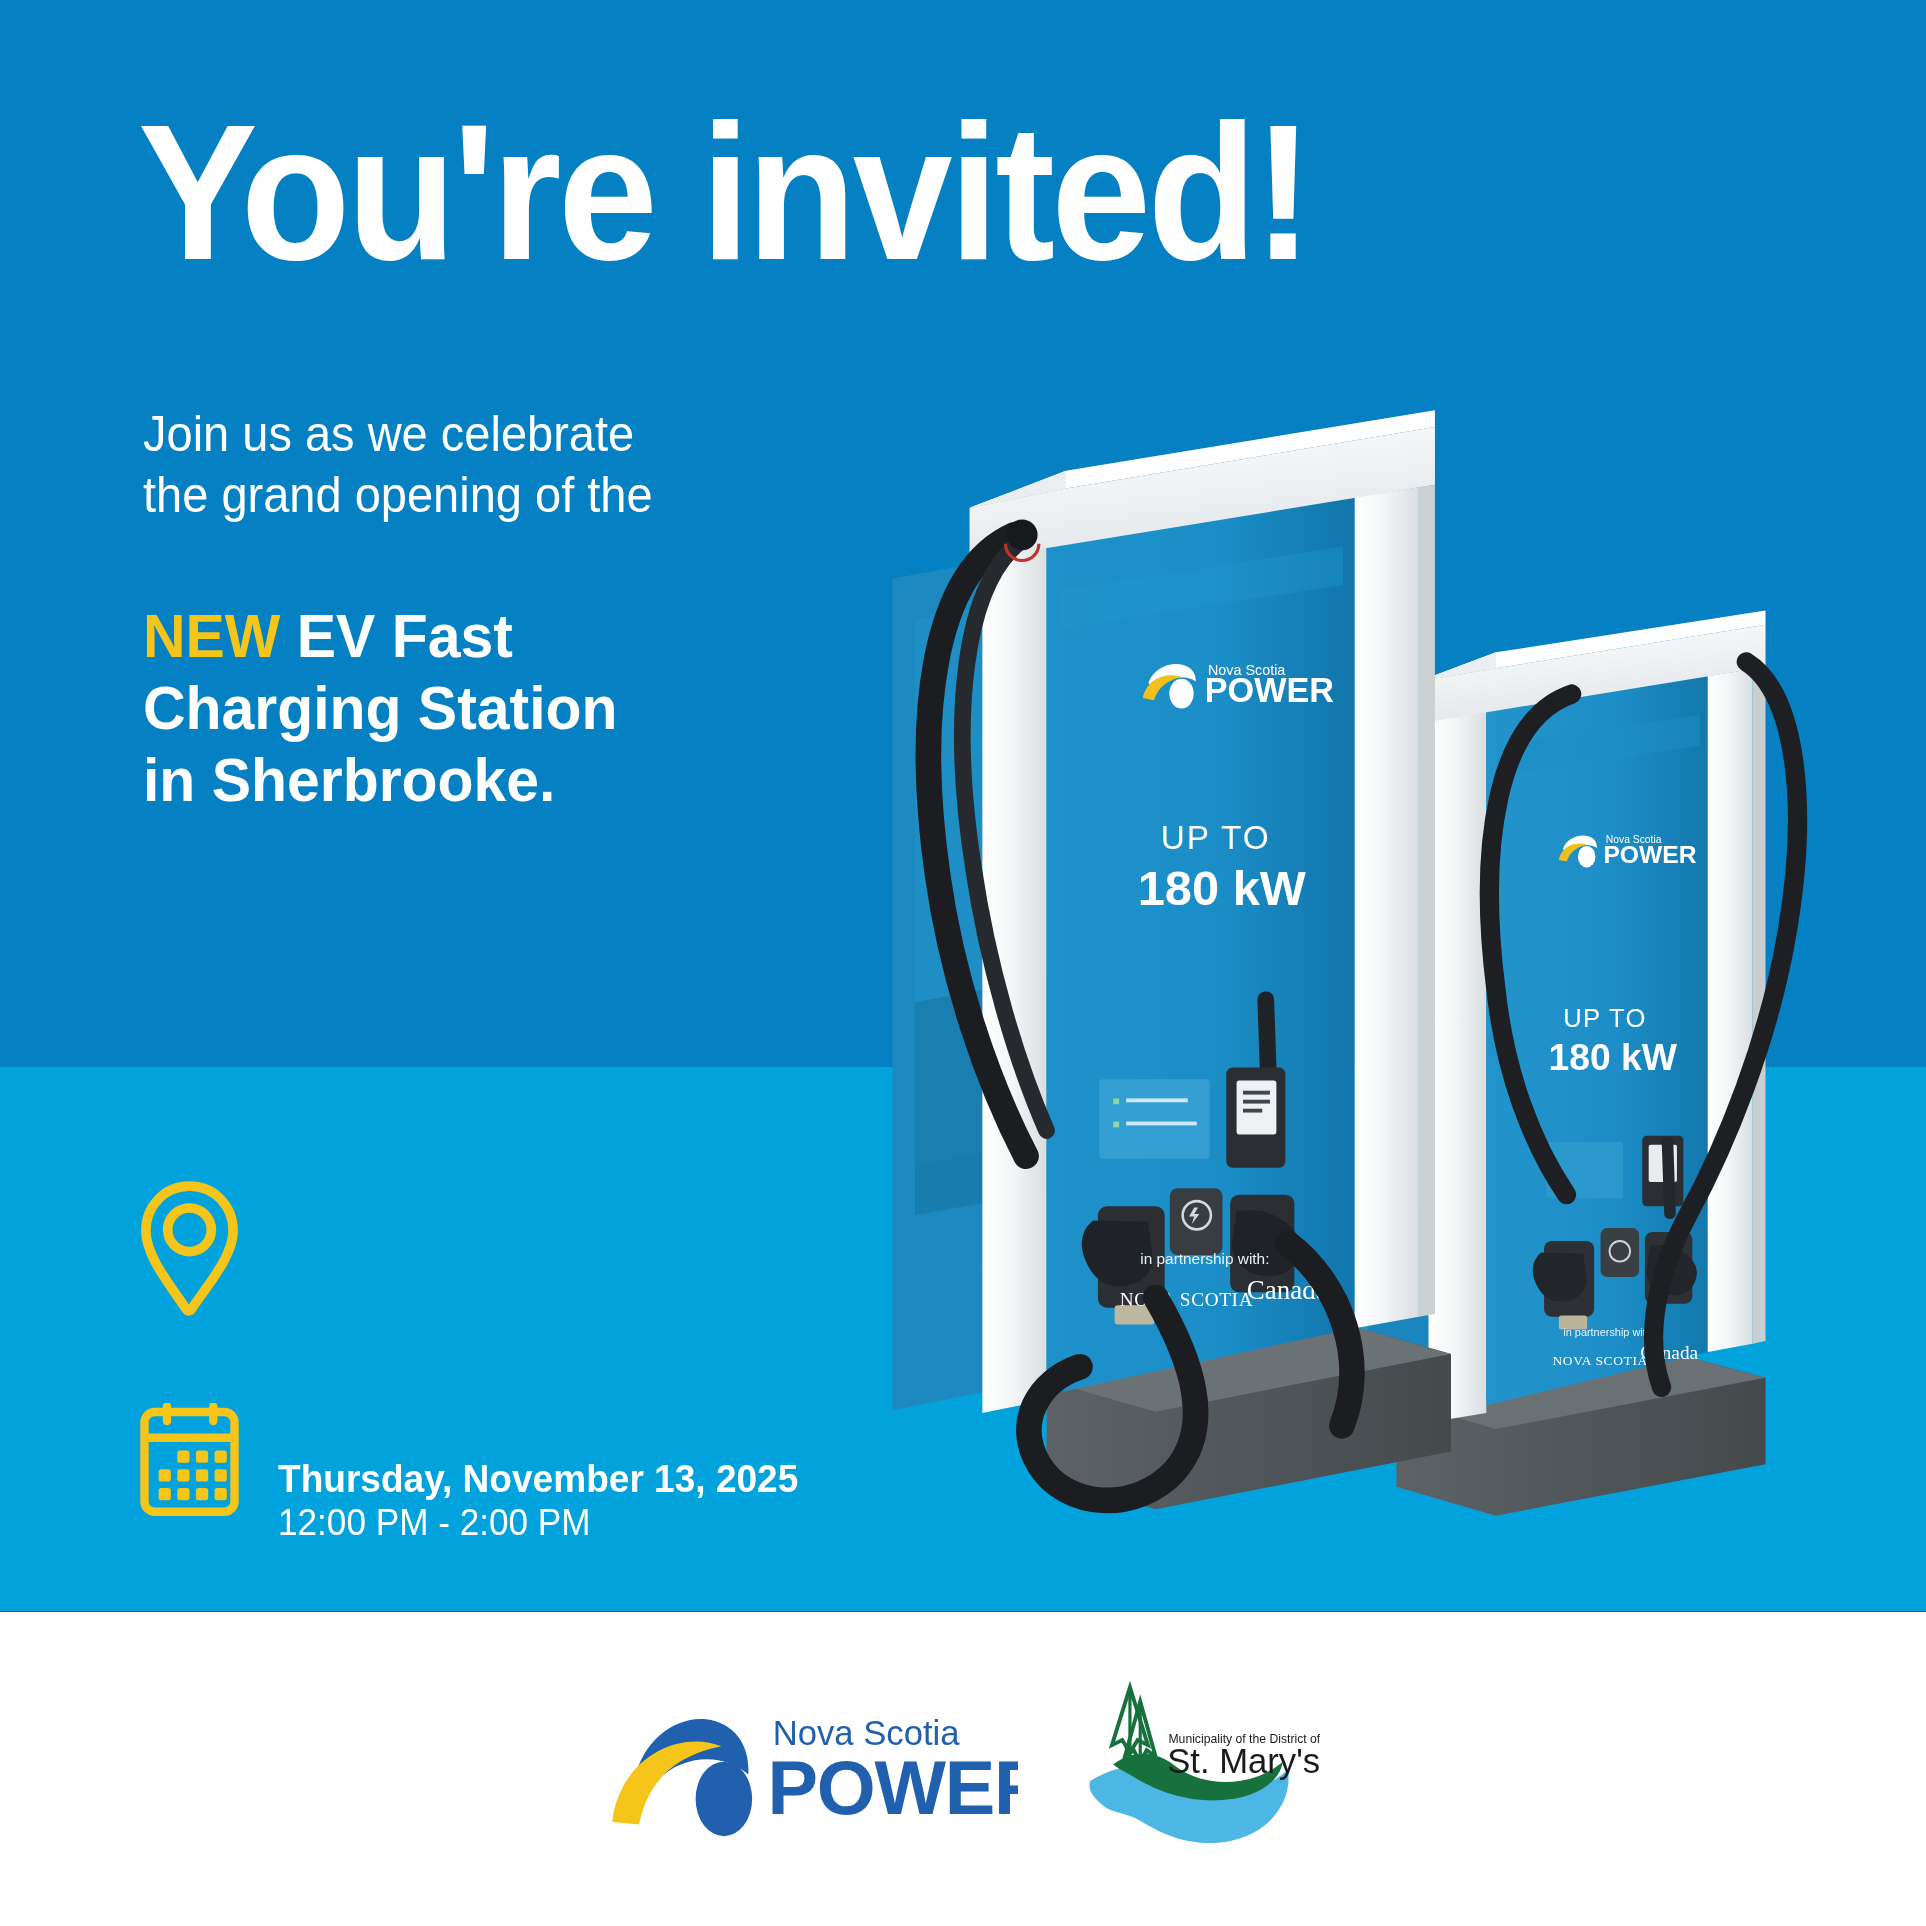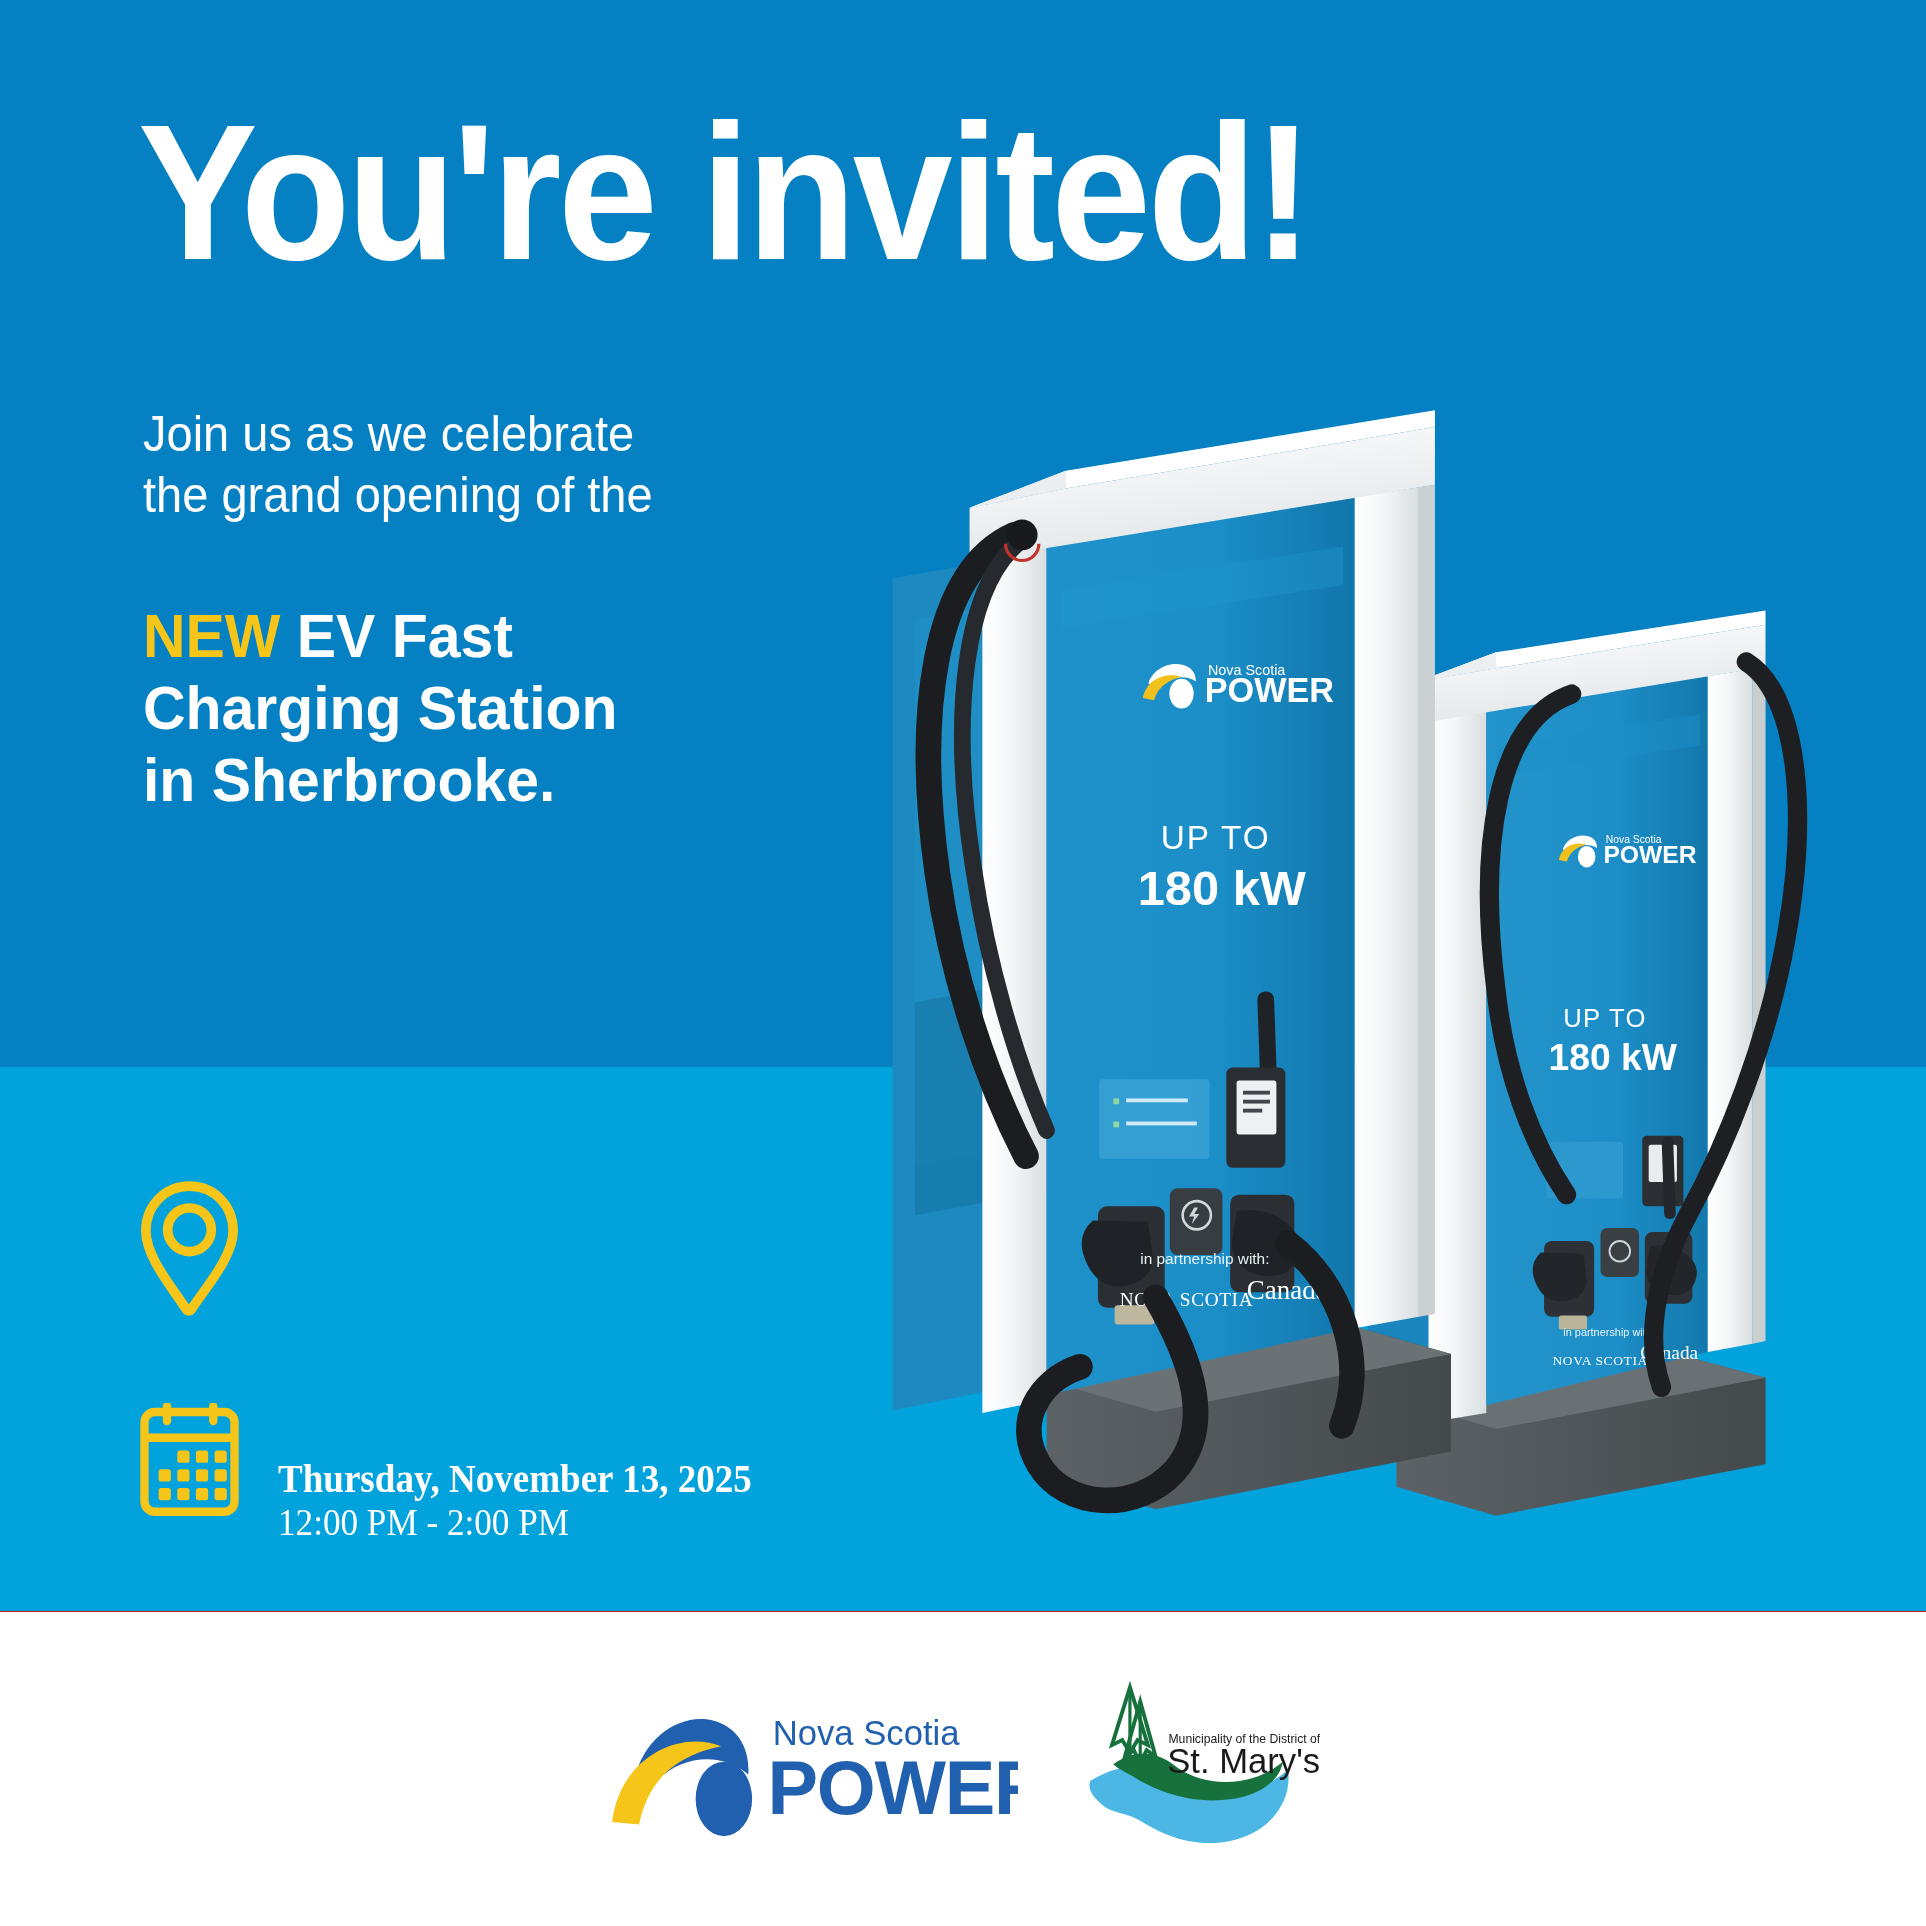--- a/index.html
+++ b/index.html
@@ -84,21 +84,21 @@
     flex:0 0 103px;
     display:block;
   }
   .detail.date .ico{height:119px;}
 
   .detail .txt{
     margin-left:37px;
     color:#ffffff;
     padding-top:5.1px;
   }
-  .detail.date .txt{padding-top:53px;font-family:Liberation Serif, serif;}
+  .detail.date .txt{padding-top:53px;}
 
   .t-strong{
     display:block;
     font-size:39px;
     font-weight:bold;
     line-height:1.16;
     letter-spacing:0px;
     transform:scaleX(0.95);
     transform-origin:left top;
     white-space:nowrap;

